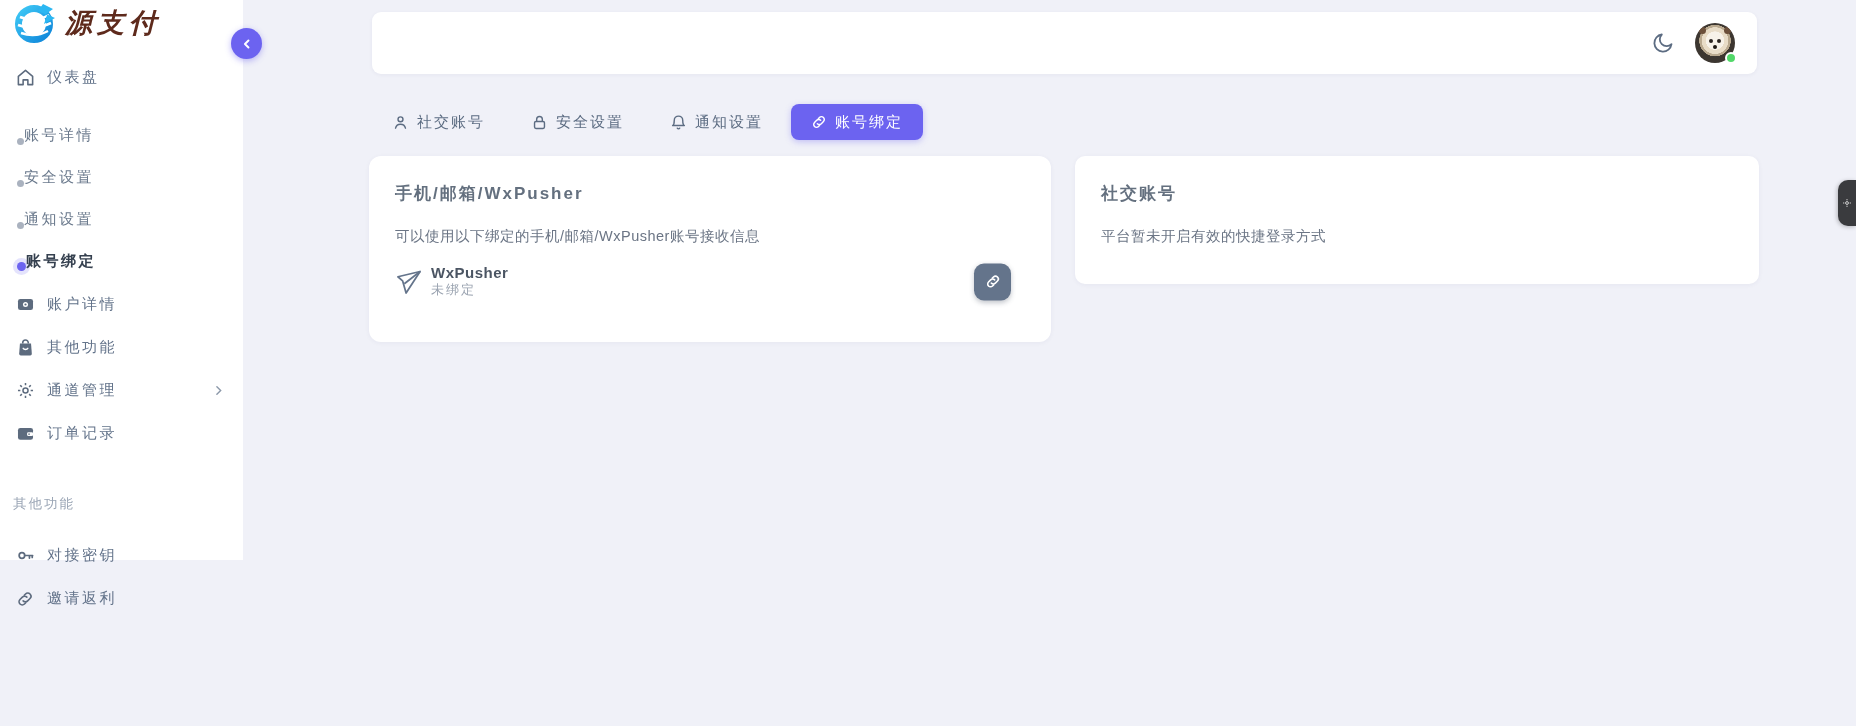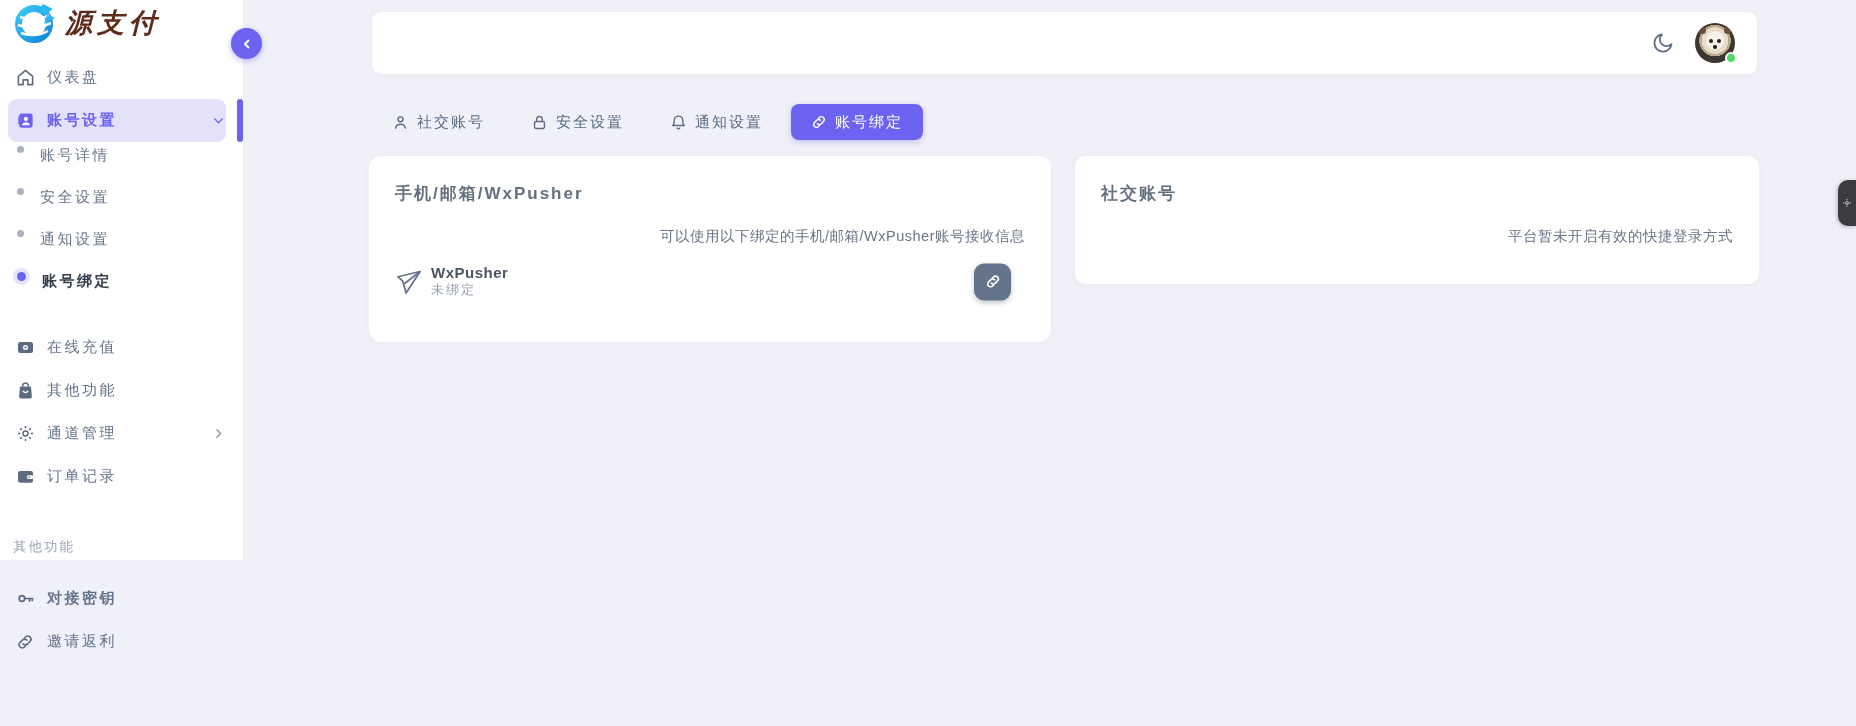--- a/index.html
+++ b/index.html
@@ -39,36 +39,36 @@
     background:#e4e1fb; border-radius:9px; z-index:-1;
   }
   .active-indicator {
     position:absolute; right:0; top:0; width:6px; height:43px;
     border-radius:4px; background:#6c63f0;
   }
   .trail { margin-left:auto; margin-right:18px; display:flex; color:inherit; }
   .trail.gray { color:#8b98a9; }
   .sub-group { display:flex; flex-direction:column; margin-top:4px; }
   .sub-item {
-    height:42px; display:flex; align-items:flex-start; gap:16px;
+    height:42px; display:flex; align-items:flex-end; 
     padding-left:17px; cursor:pointer; font-size:15px; letter-spacing:2.5px; color:#6b7a8d;
   }
   .dot { width:7px; height:7px; border-radius:50%; background:#aab2bf; flex:0 0 auto; }
   .sub-item.current { color:#35404f; font-weight:bold; }
   .sub-item.current .dot {
     width:9px; height:9px; background:#6c63f0;
     box-shadow:0 0 0 4px rgba(108,99,240,.18);
   }
   .gap12 { height:12px; }
   .section-label {
     margin-top:35px; height:28px; padding-left:13px;
     font-size:13.5px; letter-spacing:2px; color:#9aa5b5;
     display:flex; align-items:center;
   }
-  .mt16 { margin-top:16px;font-weight:bold; }
+  .mt16 { margin-top:16px; }
 
   
   .collapse-btn {
     position:absolute; left:231px; top:28px; width:31px; height:31px;
     border-radius:50%; background:#6c63f0; border:none; cursor:pointer;
     display:flex; align-items:center; justify-content:center;
     box-shadow:0 2px 6px rgba(108,99,240,.45); z-index:5; color:#fff;
   }
 
   
@@ -116,21 +116,21 @@
   .tab.active .ticon { color:#fff; }
 
   
   .card {
     position:absolute; background:#fff; border-radius:10px;
     box-shadow:0 1px 5px rgba(40,40,90,.05); padding:26px;
   }
   .card-binding { left:369px; top:156px; width:682px; height:186px;border-radius:12px; }
   .card-social  { left:1075px; top:156px; width:684px; height:128px; }
   .card-title { font-size:17px; letter-spacing:2px; color:#64707f; margin-bottom:22px; }
-  .card-desc  { font-size:14.5px; color:#6b7585; letter-spacing:.5px; margin-bottom:18px;text-align:right; }
+  .card-desc  { font-size:14.5px; color:#6b7585; letter-spacing:.5px; margin-bottom:18px; }
   .bind-row { display:flex; align-items:center; gap:8px; position:relative; }
   .bind-icon { width:28px; height:28px; color:#64748b; flex:0 0 auto; }
   .bind-name { font-size:15px; font-weight:bold; color:#4b5563; letter-spacing:.5px; }
   .bind-status { font-size:13px; color:#9aa3b0; letter-spacing:2px; margin-top:0; }
   .link-btn {
     position:absolute; right:14px; top:50%; transform:translateY(-50%);
     width:37px; height:37px; border-radius:10px; border:none; cursor:pointer;
     background:#64748b; color:#fff; display:flex; align-items:center; justify-content:center;
     box-shadow:0 2px 5px rgba(60,70,90,.3);
   }
@@ -171,38 +171,20 @@
     <nav class="nav">
       <div class="nav-item">
         <span class="nicon">
           <svg width="19" height="19" viewBox="0 0 24 24" fill="none" stroke="currentColor" stroke-width="2" stroke-linejoin="round">
               <path d="M3 10.5 12 3l9 7.5V21h-6v-6h-6v6H3z"></path>
             </svg>
         </span>
         <span>仪表盘</span>
       </div>
 
-      <div class="nav-item active">
-        <span class="item-bg"></span>
-        <span class="active-indicator"></span>
-        <span class="nicon">
-          <svg width="19" height="19" viewBox="0 0 24 24">
-              <rect x="4" y="3" width="17" height="18" rx="3" fill="currentColor"></rect>
-              <circle cx="12.5" cy="10" r="2.6" fill="#fff"></circle>
-              <path d="M7.5 18c.8-2.6 2.7-3.7 5-3.7s4.2 1.1 5 3.7z" fill="#fff"></path>
-              <rect x="3" y="7" width="2" height="10" rx="1" fill="currentColor"></rect>
-            </svg>
-        </span>
-        <span>账号设置</span>
-        <span class="trail">
-          <svg width="13" height="13" viewBox="0 0 24 24" fill="none" stroke="currentColor" stroke-width="2.6" stroke-linecap="round">
-              <path d="M5 9l7 7 7-7"></path>
-            </svg>
-        </span>
-      </div>
 
       <div class="sub-group">
         <div class="sub-item">
           <span class="dot"></span>
           <span>账号详情</span>
         </div>
         <div class="sub-item">
           <span class="dot"></span>
           <span>安全设置</span>
         </div>
@@ -219,21 +201,21 @@
       <div class="gap12"></div>
 
       <div class="nav-item">
         <span class="nicon">
           <svg width="19" height="19" viewBox="0 0 24 24">
               <rect x="2.5" y="5" width="19" height="14" rx="3" fill="currentColor"></rect>
               <circle cx="12" cy="12" r="3.2" fill="#fff"></circle>
               <circle cx="12" cy="12" r="1.4" fill="currentColor"></circle>
             </svg>
         </span>
-        <span>在线充值</span>
+        <span>账户详情</span>
       </div>
 
       <div class="nav-item">
         <span class="nicon">
           <svg width="19" height="19" viewBox="0 0 24 24">
               <path d="M5 7h14l1 13a2 2 0 0 1-2 2H6a2 2 0 0 1-2-2z" fill="currentColor"></path>
               <path d="M8.5 7V6a3.5 3.5 0 0 1 7 0v1" fill="none" stroke="currentColor" stroke-width="2"></path>
               <path d="M9 13c1 2 5 2 6 0" stroke="#fff" stroke-width="1.8" fill="none" stroke-linecap="round"></path>
             </svg>
         </span>

